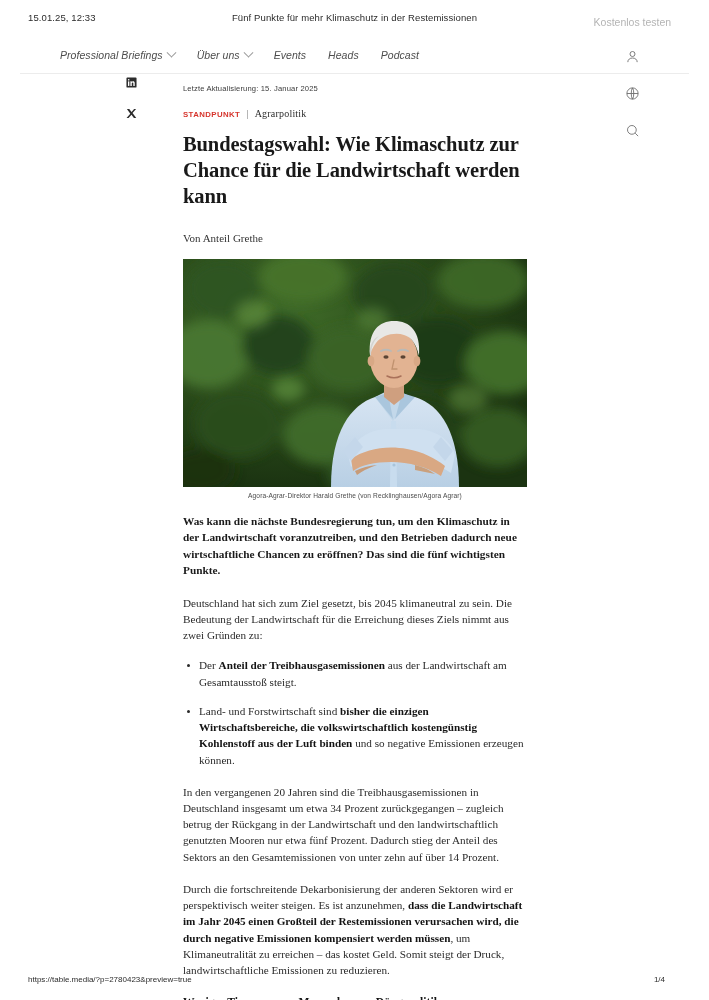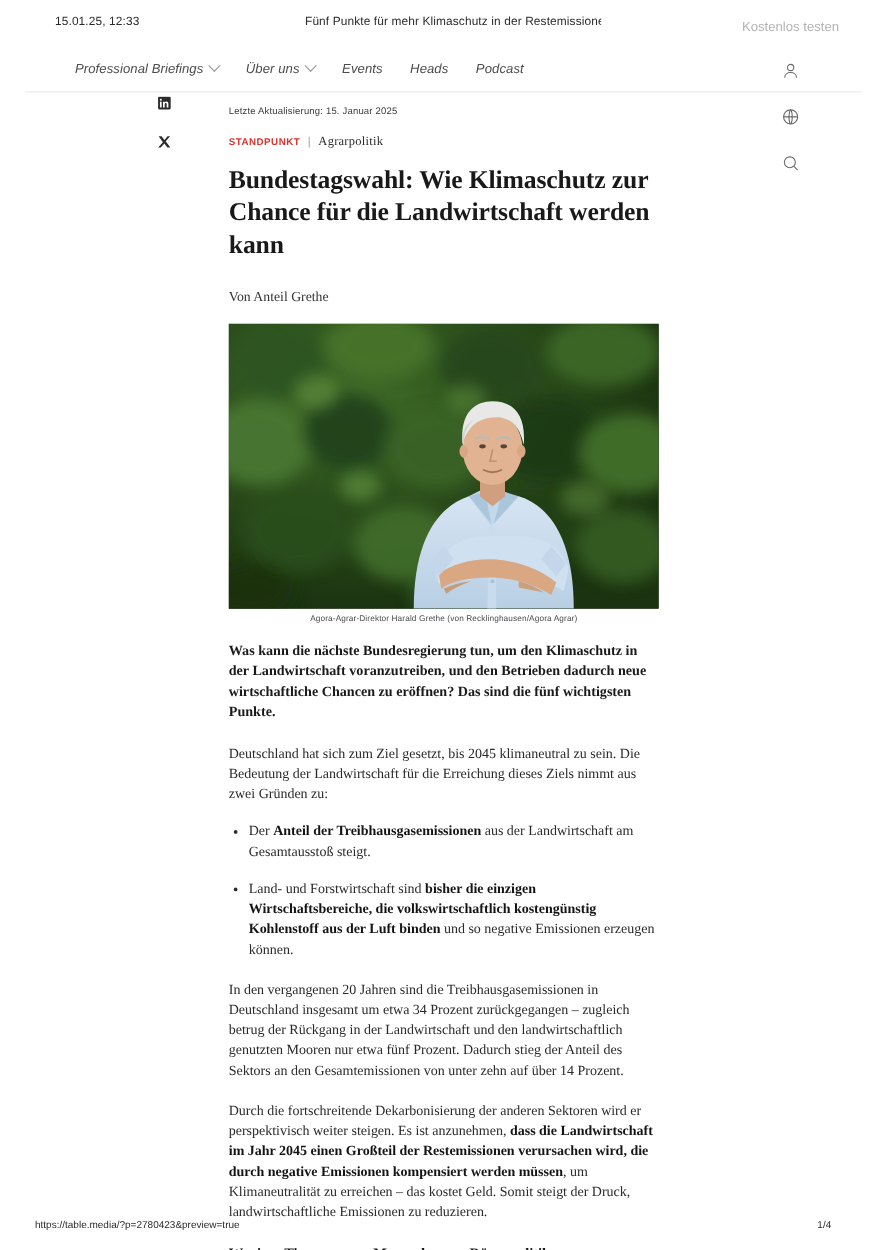--- a/index.html
+++ b/index.html
@@ -10,21 +10,21 @@
     background: #ffffff;
     font-family: "Liberation Sans", sans-serif;
     color: #1a1a1a;
     overflow: hidden;
     position: relative;
   }
 
   
   .print-head {
     position: absolute;
-    top: 0; left: 16px; right: 0;
+    top: 0; left: 0; right: 0;
     height: 34px;
     display: flex;
     align-items: center;
     padding: 0 28px;
     font-size: 9.5px;
     color: #2b2b2b;
     letter-spacing: .1px;
   }
   .print-head .ph-date { width: 200px; flex: 0 0 auto; }
   .print-head .ph-title {

